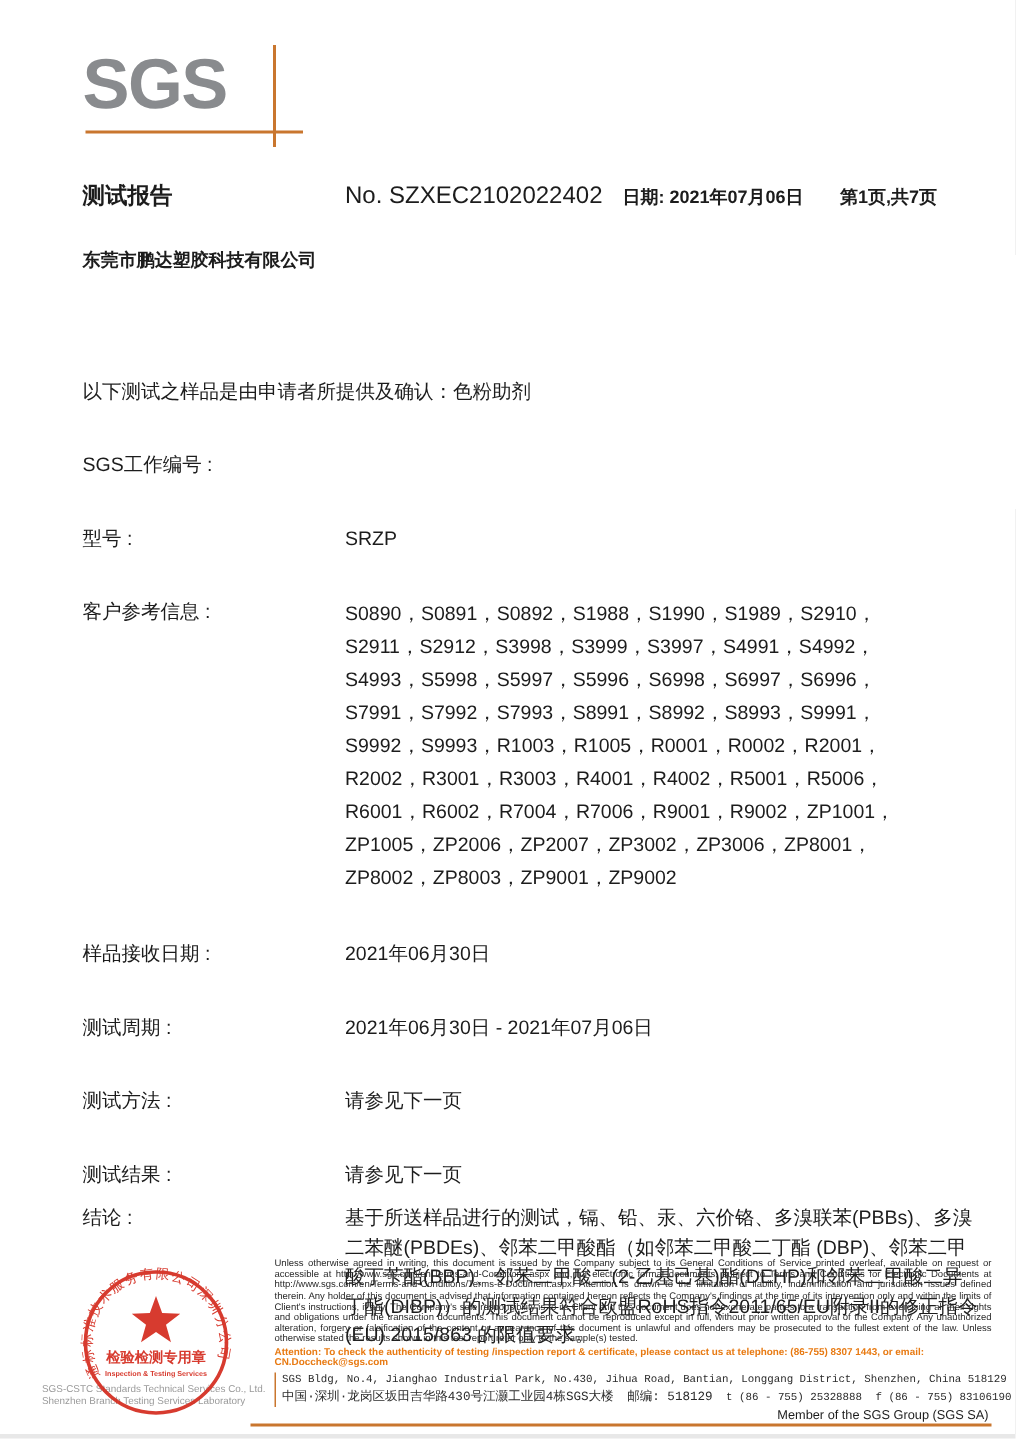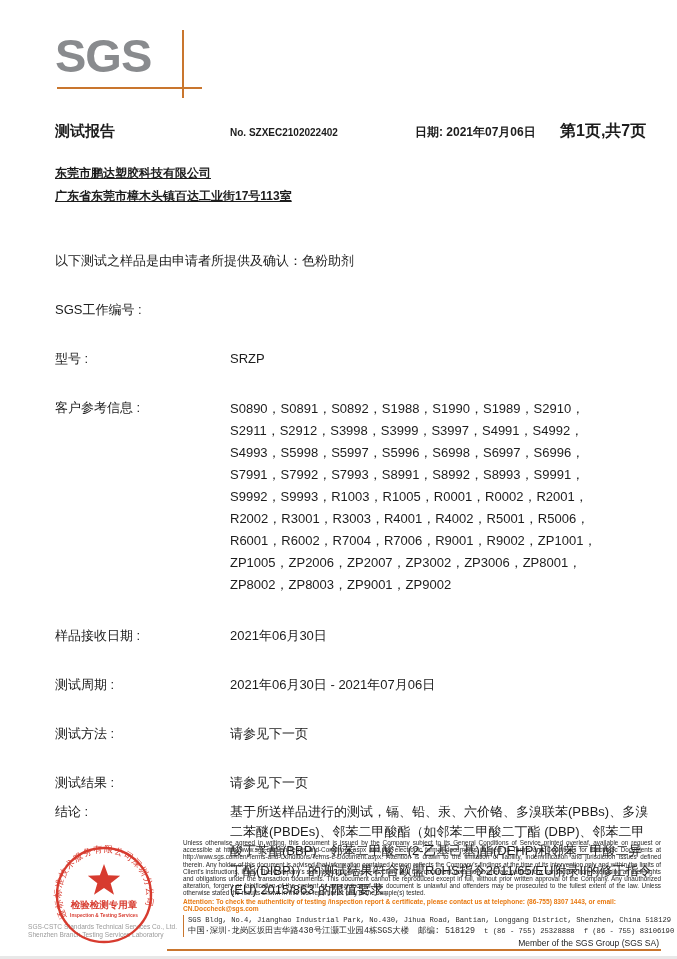--- a/index.html
+++ b/index.html
@@ -13,25 +13,25 @@
   .logo-block{position:absolute; left:55px; top:26px; width:160px; height:75px;}
   .logo-text{
     font-weight:bold; font-size:47px; line-height:60px; color:#898b8e;
     letter-spacing:-1px; font-family:"Liberation Sans","DejaVu Sans",sans-serif;
   }
   .logo-underline{position:absolute; left:2px; top:61px; width:145px; height:2px; background:#c9762e;}
   .logo-vline{position:absolute; left:127px; top:4px; width:2px; height:68px; background:#c9762e;}
   
   .title-row{position:absolute; left:55px; top:121px; right:20px; display:flex; align-items:baseline;}
   .title-row h1{margin:0; font-size:15px; font-weight:bold; flex:0 0 175px;}
-  .rep-no{flex:0 0 185px; font-size:10px; font-weight:bold;}
+  .rep-no{flex:0 0 185px; font-size:16px; font-weight:normal;}
   .rep-date{flex:0 0 145px; font-size:12px; font-weight:bold;}
-  .rep-page{font-size:16px; font-weight:bold;}
+  .rep-page{font-size:12px; font-weight:bold;}
   
-  .applicant{position:absolute; left:55px; top:162px; font-size:12px; font-weight:bold; line-height:23px;text-decoration:underline;}
+  .applicant{position:absolute; left:55px; top:162px; font-size:12px; font-weight:bold; line-height:23px;}
   
   .content{position:absolute; left:55px; right:24px; top:251px; font-size:13px;}
   .statement{margin-bottom:13px; line-height:19px;}
   .row{display:flex; margin-bottom:5px;margin-top:30px;}
   .row .lbl{flex:0 0 175px; line-height:19px;}
   .row .val{flex:1; line-height:19px; white-space:pre-line;}
   .row.refs .val{line-height:22px;}
   .row.concl{margin-top:10px;}
   .row.concl .val{white-space:normal; line-height:19.5px;}
   
@@ -64,21 +64,20 @@
 
   <div class="title-row">
     <h1>测试报告</h1>
     <span class="rep-no">No. SZXEC2102022402</span>
     <span class="rep-date">日期: 2021年07月06日</span>
     <span class="rep-page">第1页,共7页</span>
   </div>
 
   <div class="applicant">
     <div>东莞市鹏达塑胶科技有限公司</div>
-    <div>广东省东莞市樟木头镇百达工业街17号113室</div>
   </div>
 
   <div class="content">
     <div class="statement">以下测试之样品是由申请者所提供及确认：色粉助剂</div>
 
     <div class="row">
       <span class="lbl">SGS工作编号 :</span>
     </div>
 
     <div class="row">

